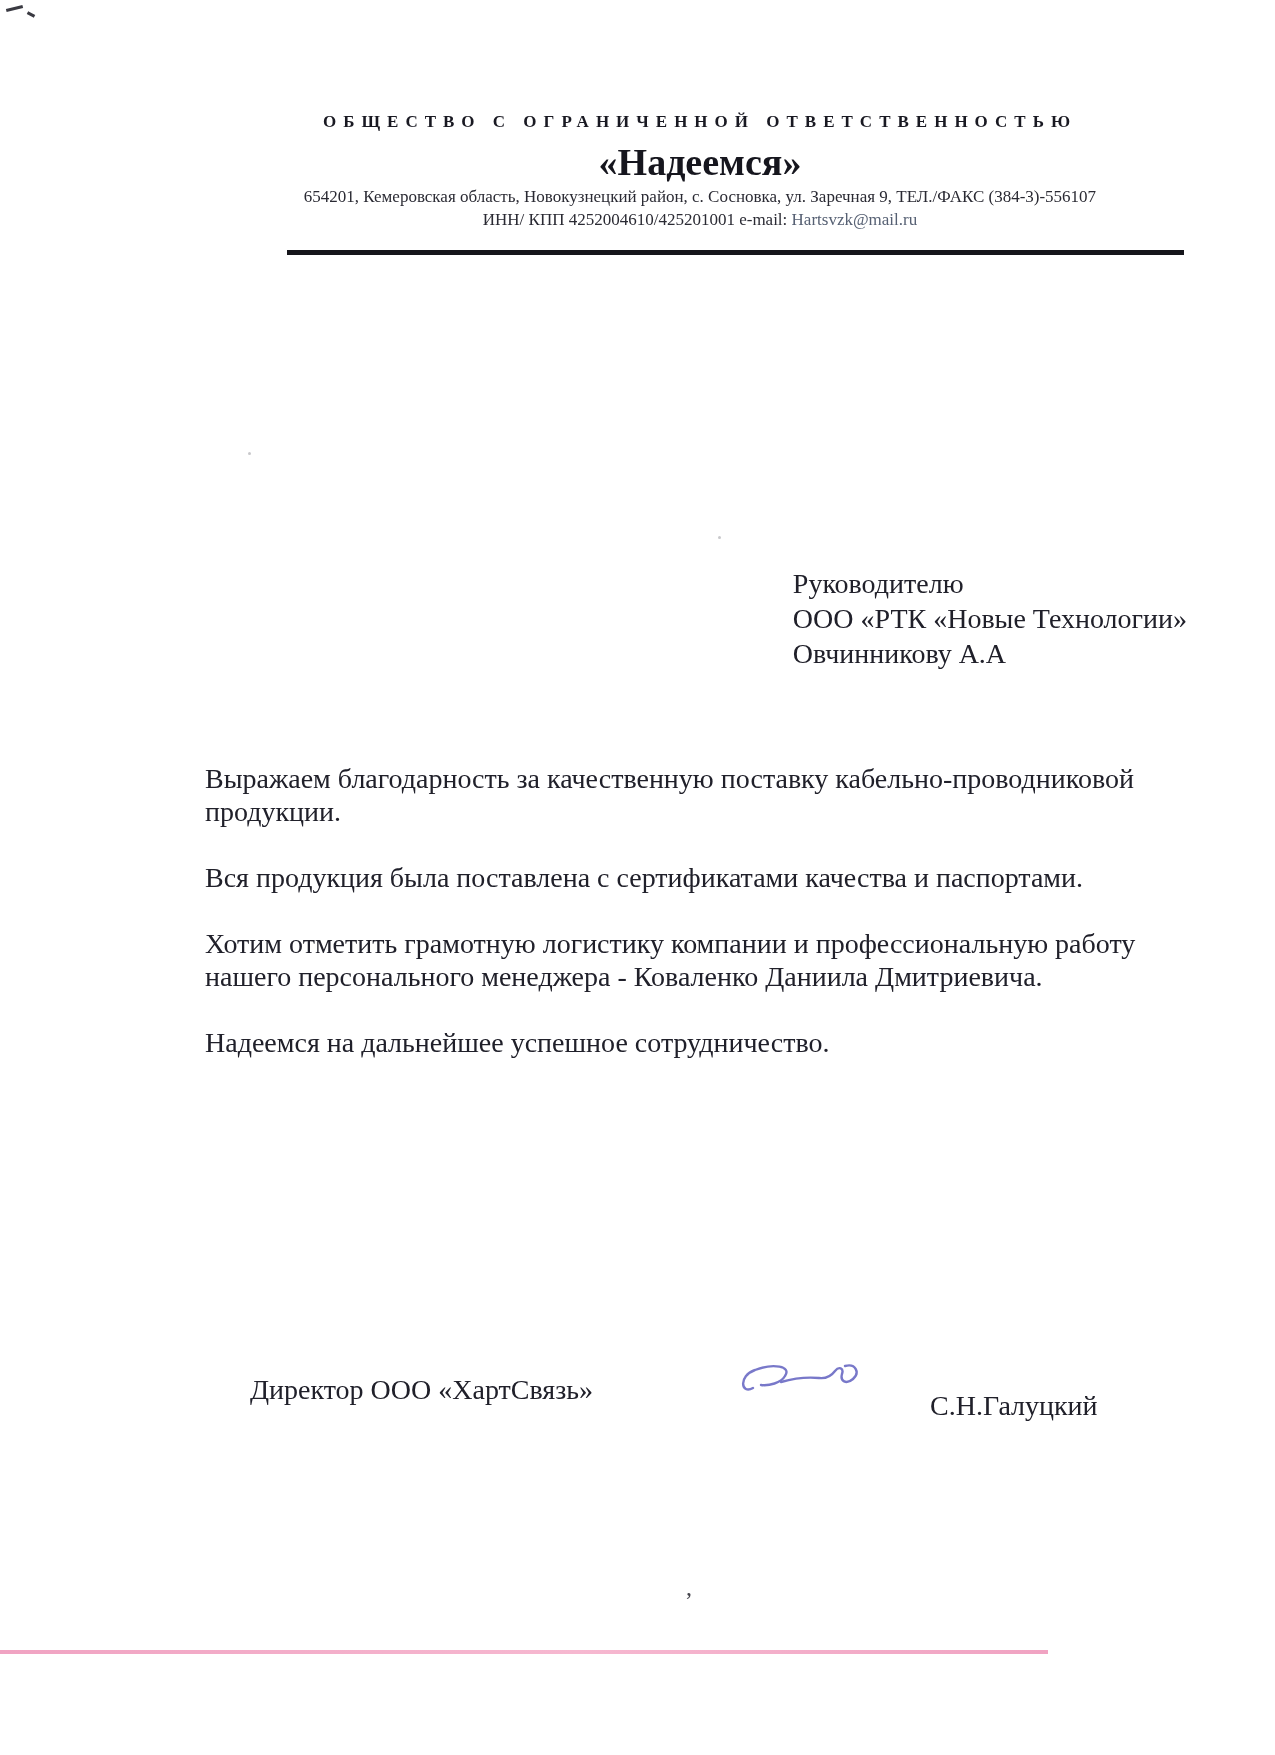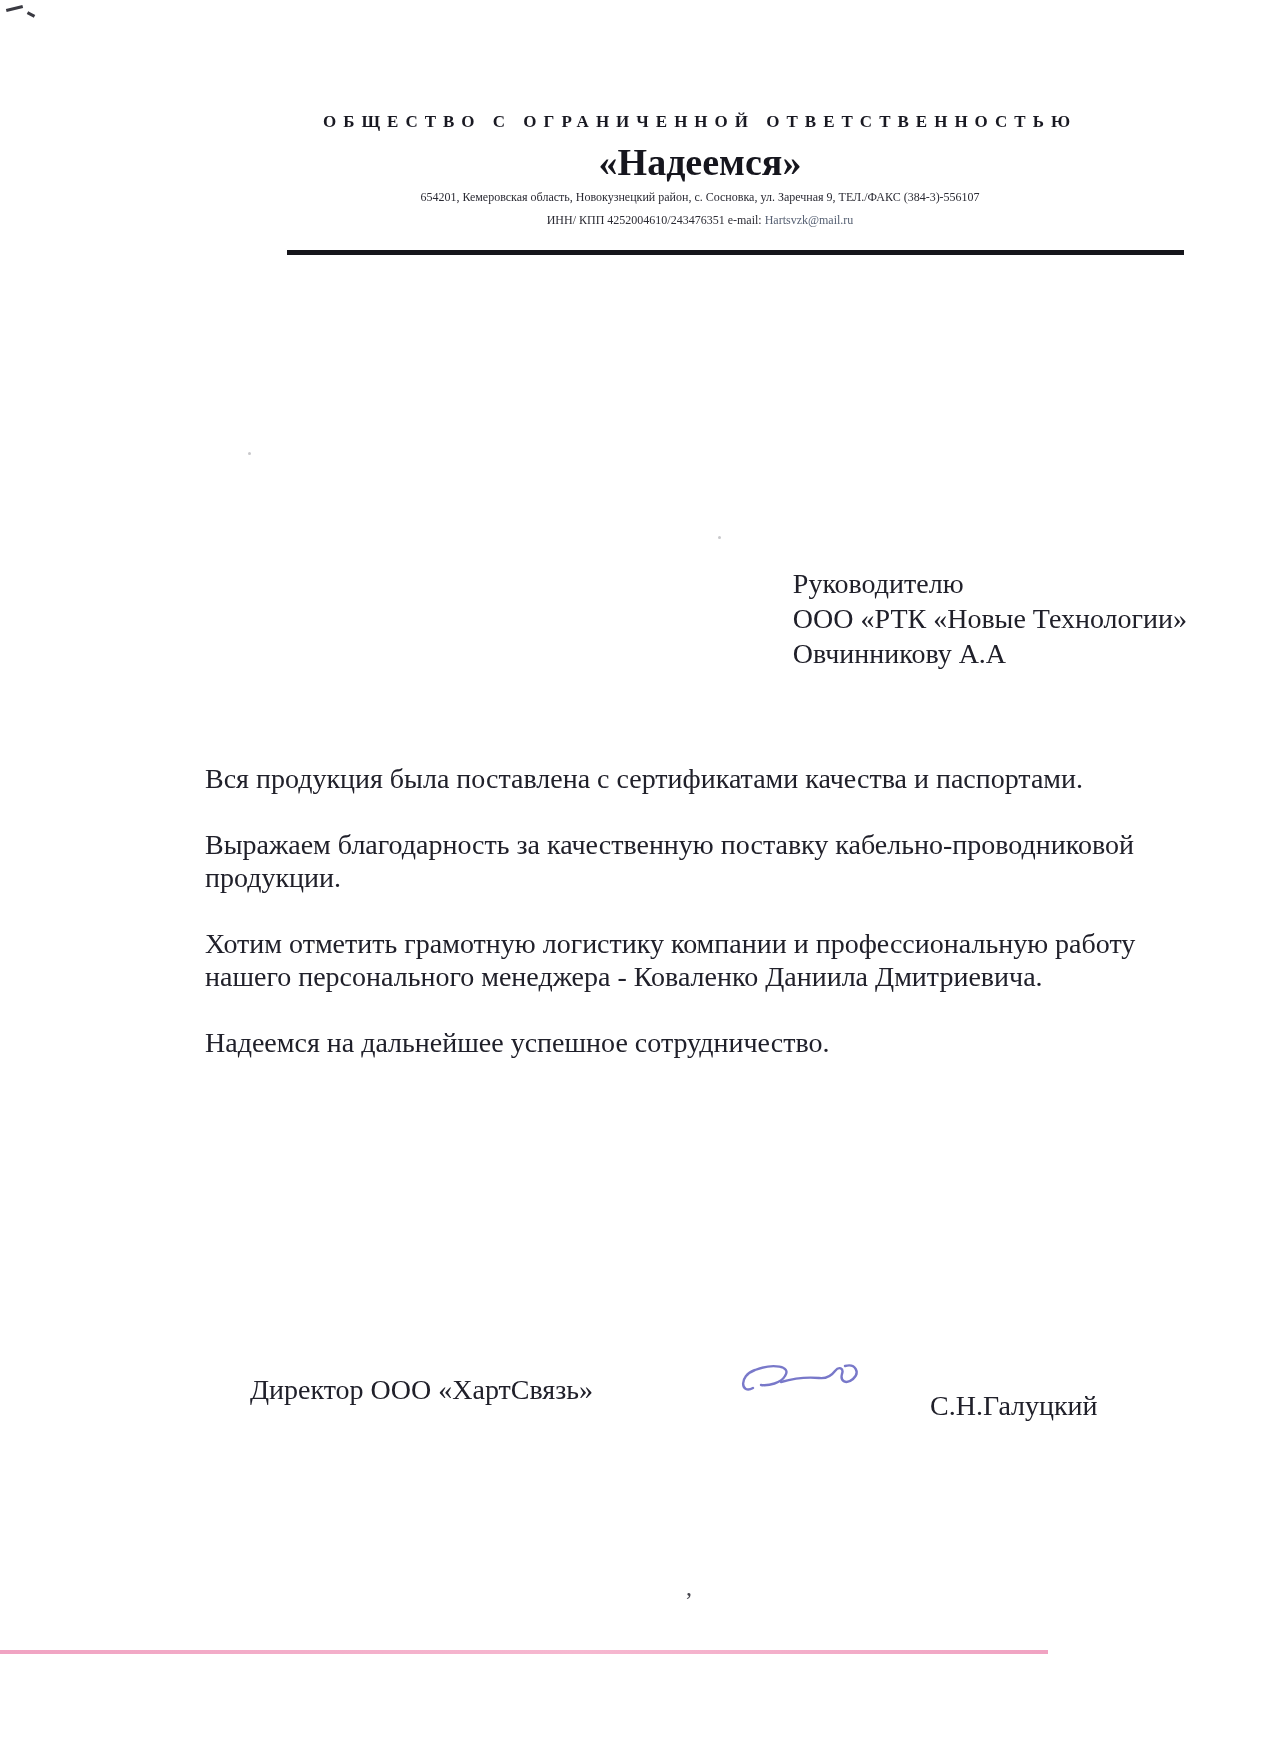--- a/index.html
+++ b/index.html
@@ -29,21 +29,21 @@
     color: #191922;
   }
   .org-name {
     margin-top: 8px;
     font-weight: bold;
     font-size: 38px;
     color: #16161e;
   }
   .addr {
     margin-top: 3px;
-    font-size: 12px;
+    font-size: 17px;
     line-height: 20px;
     color: #2a2a33;
     white-space: nowrap;
   }
   .email {
     color: var(--email-color, #566073);
   }
   .rule {
     position: absolute;
     left: 287px; top: 250px;
@@ -115,33 +115,33 @@
 
   <div class="speck speck1"></div>
   <div class="speck speck2"></div>
   <div class="dot dot1"></div>
   <div class="dot dot2"></div>
 
   <header class="letterhead">
     <div class="org-type">ОБЩЕСТВО С ОГРАНИЧЕННОЙ ОТВЕТСТВЕННОСТЬЮ</div>
     <div class="org-name">«Надеемся»</div>
     <div class="addr">654201, Кемеровская область, Новокузнецкий район, с. Сосновка, ул. Заречная 9, ТЕЛ./ФАКС (384-3)-556107</div>
-    <div class="addr"><span>ИНН/ КПП 4252004610/243476351 e-mail: </span><span class="email">Hartsvzk@mail.ru</span></div>
+    <div class="addr"><span>ИНН/ КПП 4252004610/425201001 e-mail: </span><span class="email">Hartsvzk@mail.ru</span></div>
   </header>
   <div class="rule"></div>
 
   <section class="recipient">
     <div>Руководителю</div>
     <div>ООО «РТК «Новые Технологии»</div>
     <div>Овчинникову А.А</div>
   </section>
 
   <section class="letter-body">
+    <p>Выражаем благодарность за качественную поставку кабельно-проводниковой продукции.</p>
     <p>Вся продукция была поставлена с сертификатами качества и паспортами.</p>
-    <p>Выражаем благодарность за качественную поставку кабельно-проводниковой продукции.</p>
     <p>Хотим отметить грамотную логистику компании и профессиональную работу нашего персонального менеджера - Коваленко Даниила Дмитриевича.</p>
     <p>Надеемся на дальнейшее успешное сотрудничество.</p>
   </section>
 
   <section class="signature-row">
     <span class="sig-title">Директор ООО «ХартСвязь»</span>
     <svg class="sig-ink" width="140" height="60" viewBox="0 0 140 60" aria-hidden="true">
       <g fill="none" stroke="var(--ink-color, #6a6ac4)" stroke-width="2.4" stroke-linecap="round" stroke-linejoin="round" opacity="0.9">
         <path d="M 18 34 C 6 41 3 22 20 16 C 38 9 57 12 50 22 C 46 29 34 32 26 31"></path>
         <path d="M 46 28 C 60 24 74 23 84 24 C 92 25 97 21 100 17 C 104 12 109 14 107 20 C 105 27 111 31 118 25 C 125 19 121 9 110 12"></path>

